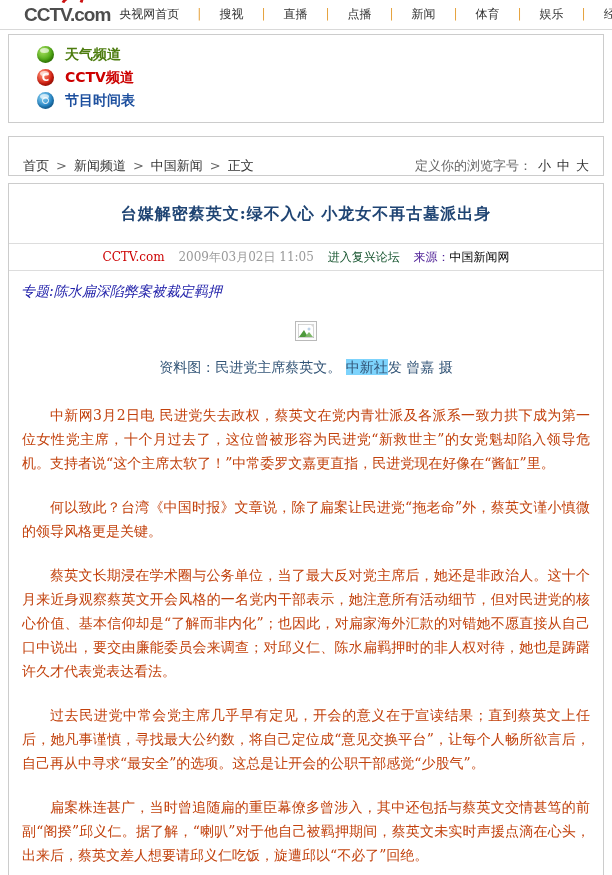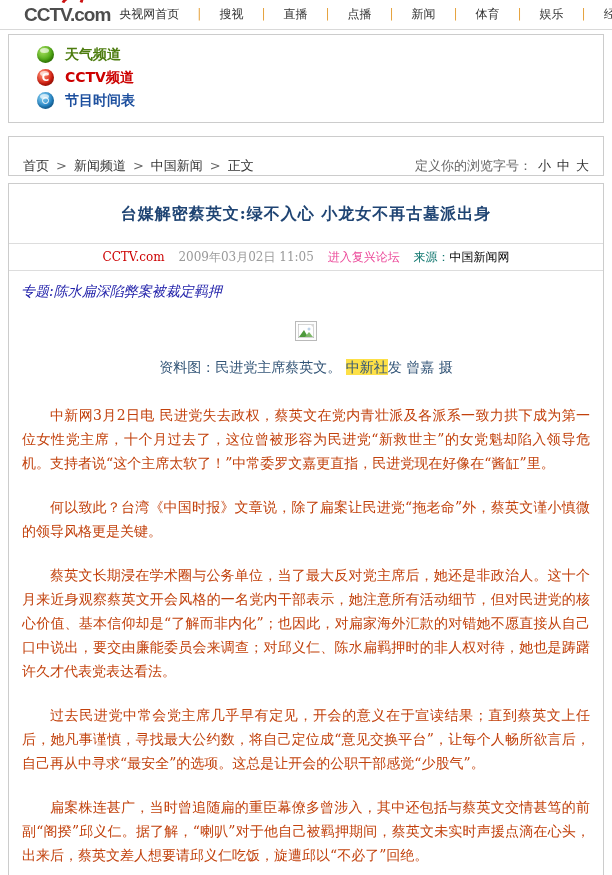--- a/index.html
+++ b/index.html
@@ -61,33 +61,33 @@
   .article-box { margin:7px 8px 0 8px; border:1px solid #ccc; border-bottom:none;
     min-height:700px; background:#fff; }
   .article-title { font-family:"DejaVu Serif","Liberation Serif",serif;
     font-size:16px; font-weight:bold; color:#1f4473; text-align:center;
     padding:20px 20px 18px 20px; letter-spacing:1px; }
   .byline { border-top:1px solid #ddd; border-bottom:1px solid #ddd;
     height:28px; line-height:27px; text-align:center; font-size:12px; color:#333;
     font-family:"DejaVu Serif","Liberation Serif",serif; }
   .byline .site { color:#cc0000; margin-right:10px; }
   .byline .dt { color:#999; margin-right:10px; }
-  .byline .forum { color:#ec4899; text-decoration:none; margin-right:10px; }
-  .byline .src-label { color:#0f766e; }
+  .byline .forum { color:#14532d; text-decoration:none; margin-right:10px; }
+  .byline .src-label { color:#4c1d95; }
   .byline .src { color:#000; }
   .topic { padding:12px 12px 0 12px; font-size:14px;font-style:italic; }
   .topic a { color:#2222aa; text-decoration:none;
     font-family:"DejaVu Serif","Liberation Serif",serif; }
   .figure { text-align:center; margin-top:20px; }
   .broken-img { display:inline-block; width:22px; height:20px;
     border:1px solid #b9b9b9; background:#fdfdfd; position:relative; }
   .broken-img svg { position:absolute; left:2px; top:2px; }
   .caption { text-align:center; margin-top:14px; font-size:14px; color:#335577;
     font-family:"DejaVu Serif","Liberation Serif",serif; }
-  .caption .hl { background:#fde047; }
+  .caption .hl { background:#7dd3fc; }
   .body-text { padding:6px 13px 0 13px; }
   .body-text p { font-family:"DejaVu Serif","Liberation Serif",serif;
     font-size:14px; line-height:24px; color:#c2410c; text-align:justify;
     text-indent:2em; margin-top:20px; }
 </style>
 </head>
 <body>
 
 <div class="topbar">
   <div class="logo">

